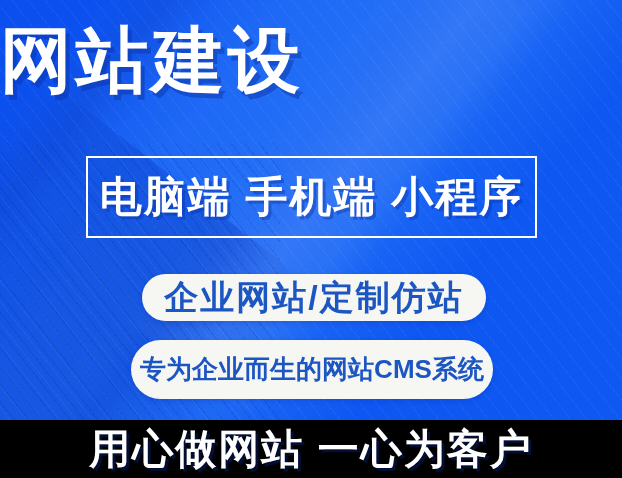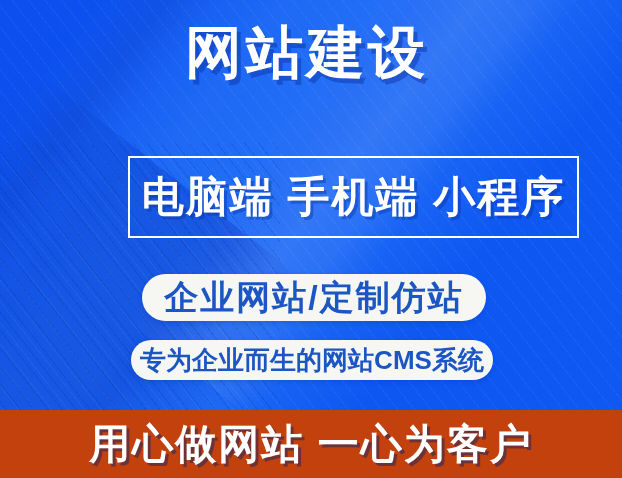--- a/index.html
+++ b/index.html
@@ -116,39 +116,37 @@
     z-index: 3;
     width: 100%;
     height: 100%;
   }
 
   .headline {
     position: absolute;
     top: 24px;
     left: 0;
     right: 8px;
-    text-align: center;
     color: #ffffff;
-    font-size: 57px;
+    font-size: 72px;
     line-height: 1.0;
     font-weight: bold;
     letter-spacing: 4px;
     text-shadow: 4px 5px 0px rgba(10,48,160,0.45);
     white-space: nowrap;
   }
 
   .subbox {
     position: absolute;
     left: 86px;
     top: 156px;
     width: 451px;
     height: 82px;
     border: 2px solid #ffffff;
     box-sizing: border-box;
-    margin-left: 42px;
   }
   .subbox-inner {
     position: absolute;
     left: 0;
     top: 0;
     width: 100%;
     height: 100%;
     display: flex;
     align-items: center;
     justify-content: center;
@@ -177,32 +175,32 @@
     top: 274px;
     width: 344px;
     height: 47px;
     font-size: 34px;
     letter-spacing: 2px;
   }
   .pill-2 {
     left: 131px;
     top: 340px;
     width: 362px;
-    height: 40px;
+    height: 59px;
     font-size: 26px;
     letter-spacing: 0px;
   }
 
   .footer-band {
     position: absolute;
     left: 0;
     right: 0;
     bottom: 0;
-    height: 68px;
-    background: #c2410c;
+    height: 58px;
+    background: #000000;
     z-index: 4;
   }
   .footer-text {
     position: absolute;
     left: 0;
     right: 0;
     top: 0;
     height: 100%;
     display: flex;
     align-items: center;

